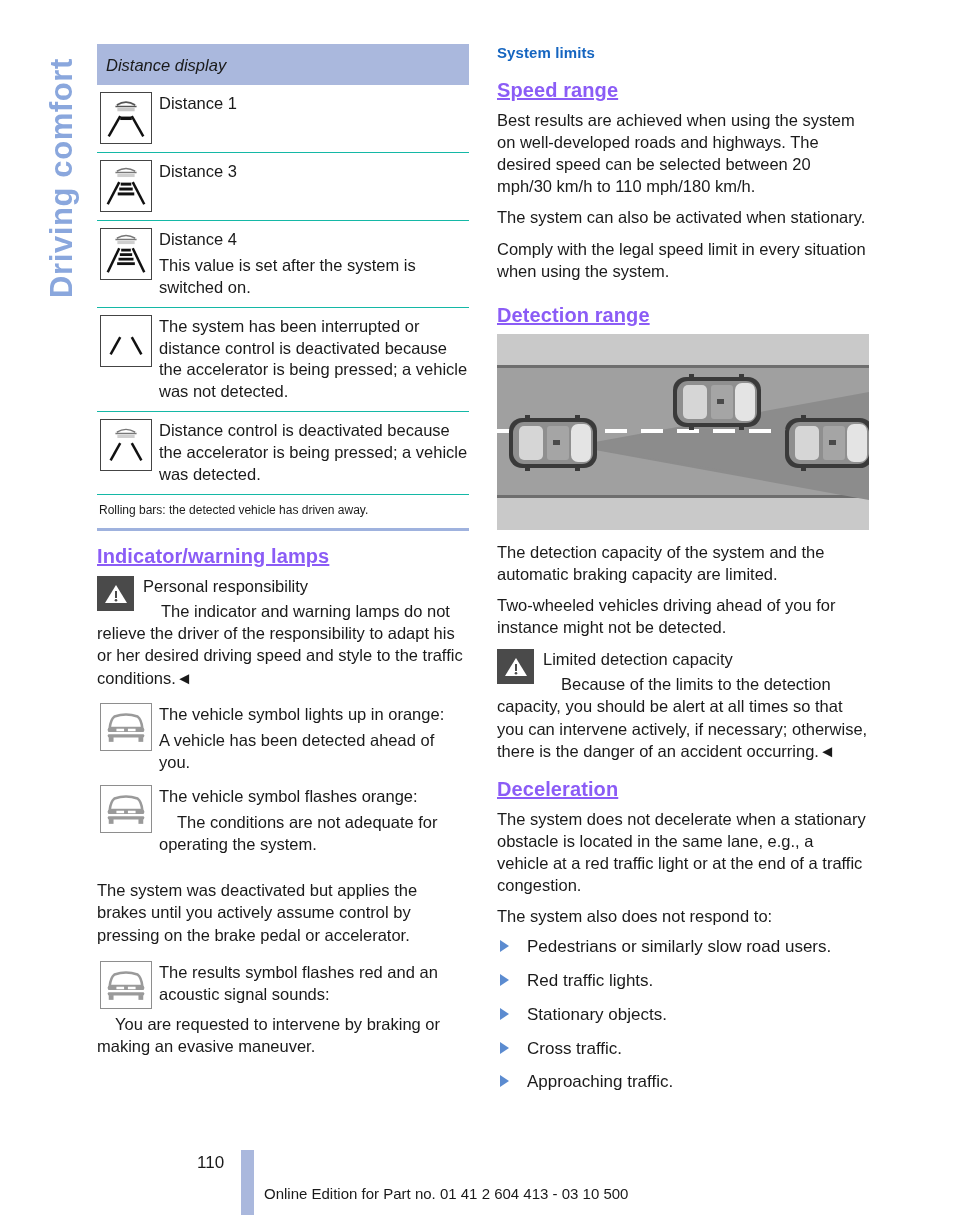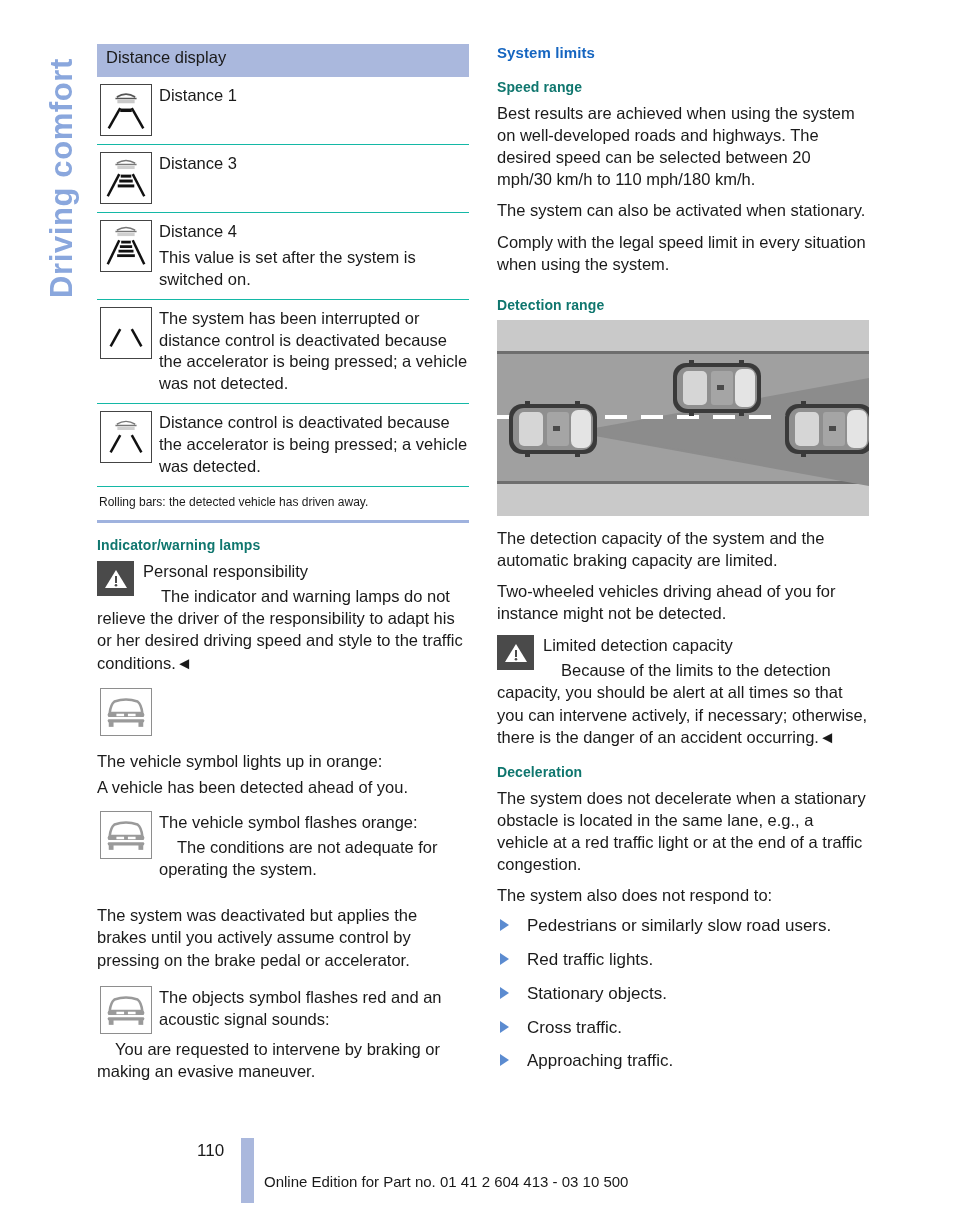--- a/index.html
+++ b/index.html
@@ -19,41 +19,41 @@
   }
 
   
   .col{position:absolute;top:44px;width:372px;}
   .col-left{left:97px;}
   .col-right{left:497px;}
 
   
   .tbl-header{
     background:#aab8dd;color:#1a1a1a;font-size:16.5px;
-    padding:4px 8px 9px 9px;line-height:1.2;
+    padding:12px 8px 9px 9px;line-height:1.2;font-style:italic;
   }
   .trow{display:flex;align-items:flex-start;border-bottom:1px solid #14b8a6;
         padding:7px 0 8px 0;}
   .trow.last{border-bottom:none;}
   .tcell-icon{width:62px;flex:0 0 62px;padding-left:3px;box-sizing:border-box;}
   .tcell-txt{flex:1;font-size:16.5px;line-height:1.33;padding-top:1px;}
   .tcell-txt p{margin:0 0 4px 0;}
   .tcell-txt p:last-child{margin-bottom:0;}
   .note-row{font-size:12px;line-height:1.33;padding:8px 0 9px 2px;}
   .tbl-end{border-bottom:3px solid #9fb2de;margin-bottom:4px;}
 
   
   .dicon{width:52px;height:52px;border:1px solid #444;background:#fff;
          box-sizing:border-box;display:block;}
   .vicon{width:52px;height:48px;border:1px solid #8e8e8e;background:#fff;
          box-sizing:border-box;display:block;}
 
   
   h2.sec{font-size:15px;font-weight:bold;color:#1565c0;margin:0 0 18px 0;letter-spacing:.1px;}
-  h3.sub{font-size:14px;font-weight:bold;color:#0f766e;margin:0 0 7px 0;letter-spacing:.1px;}
+  h3.sub{font-size:20px;font-weight:bold;color:#8b5cf6;margin:0 0 7px 0;letter-spacing:.1px;text-decoration:underline;}
   h3.sub.tight{margin-top:22px;}
   h3.sub.lamps{margin:14px 0 6px 0;}
 
   p.body{font-size:16.5px;line-height:1.34;margin:0 0 9px 0;}
   p.body:last-child{margin-bottom:0;}
 
   
   .warn{position:relative;font-size:16.5px;line-height:1.34;margin:6px 0 12px 0;}
   .warn .wicon{
     float:left;width:37px;height:35px;background:#4a4a4a;
@@ -68,21 +68,21 @@
 
   
   ul.blist{list-style:none;margin:4px 0 0 0;padding:0;}
   ul.blist li{position:relative;font-size:17px;line-height:1.34;
               padding:0 0 11px 30px;}
   ul.blist li .bmark{position:absolute;left:3px;top:4px;
               width:0;height:0;border-left:9px solid #5b8bd0;
               border-top:6px solid transparent;border-bottom:6px solid transparent;}
 
   
-  .footer{position:absolute;left:0;bottom:12px;width:954px;height:70px;}
+  .footer{position:absolute;left:0;bottom:0;width:954px;height:70px;}
   .pageno{position:absolute;left:197px;bottom:42px;font-size:17px;color:#1a1a1a;}
   .fbar{position:absolute;left:241px;bottom:0px;width:13px;height:65px;background:#aab8dd;}
   .fcopy{position:absolute;left:264px;bottom:13px;font-size:15px;color:#1a1a1a;}
 </style>
 </head>
 <body>
 
 <div class="page">
 
   <div class="chapter-tab">Driving comfort</div>
@@ -199,21 +199,21 @@
         <svg width="26" height="24" viewBox="0 0 26 24">
           <path d="M13 3 L24 21 L2 21 Z" fill="#ffffff"></path>
           <rect x="12" y="9" width="2" height="7" fill="#4a4a4a"></rect>
           <circle cx="13" cy="18.3" r="1.3" fill="#4a4a4a"></circle>
         </svg>
       </div>
       <p class="wtitle">Personal responsibility</p>
       <p class="wtext">The indicator and warning lamps do not relieve the driver of the responsibility to adapt his or her desired driving speed and style to the traffic conditions.◄</p>
     </div>
 
-    <div class="trow last" style="padding-top:2px;padding-bottom:6px;flex-direction:column;">
+    <div class="trow last" style="padding-top:2px;padding-bottom:6px;">
       <div class="tcell-icon">
         <svg class="vicon" viewBox="0 0 52 48">
           <g fill="#9a9a9a">
             <path d="M9 25 q1 -9 5 -12 q12 -4 24 0 q4 3 5 12 z" fill="none" stroke="#9a9a9a" stroke-width="2.6"></path>
             <rect x="7" y="25" width="38" height="4.2" rx="1.4"></rect>
             <rect x="7" y="31.5" width="38" height="3.4" rx="1.2"></rect>
             <rect x="16" y="25.8" width="8" height="2.6" fill="#fff"></rect>
             <rect x="28" y="25.8" width="8" height="2.6" fill="#fff"></rect>
             <rect x="8" y="34.5" width="5" height="5"></rect>
             <rect x="39" y="34.5" width="5" height="5"></rect>
@@ -256,21 +256,21 @@
             <rect x="7" y="25" width="38" height="4.2" rx="1.4"></rect>
             <rect x="7" y="31.5" width="38" height="3.4" rx="1.2"></rect>
             <rect x="16" y="25.8" width="8" height="2.6" fill="#fff"></rect>
             <rect x="28" y="25.8" width="8" height="2.6" fill="#fff"></rect>
             <rect x="8" y="34.5" width="5" height="5"></rect>
             <rect x="39" y="34.5" width="5" height="5"></rect>
           </g>
         </svg>
       </div>
       <div class="tcell-txt">
-        <p>The objects symbol flashes red and an acoustic signal sounds:</p>
+        <p>The results symbol flashes red and an acoustic signal sounds:</p>
       </div>
     </div>
     <p class="body" style="text-indent:18px;margin-top:4px;">You are requested to intervene by braking or making an evasive maneuver.</p>
 
   </div>
 
   <div class="col col-right">
 
     <h2 class="sec">System limits</h2>
 

